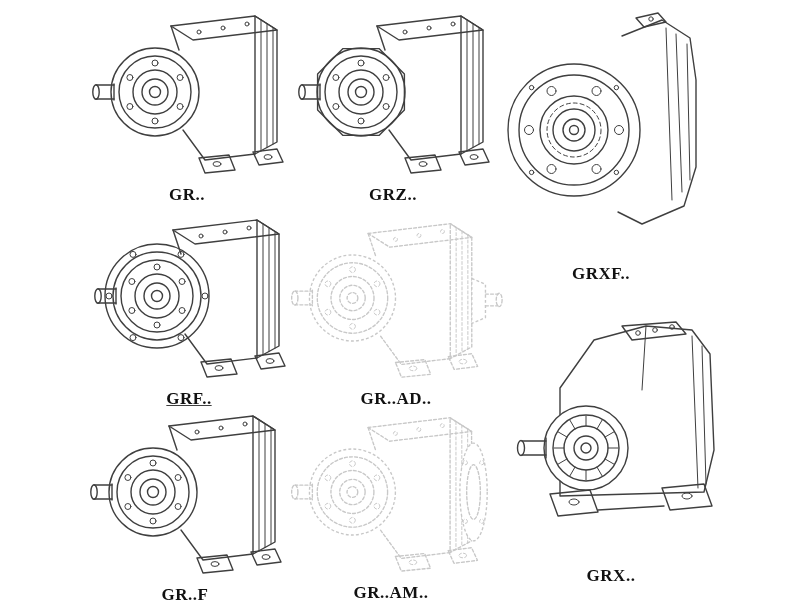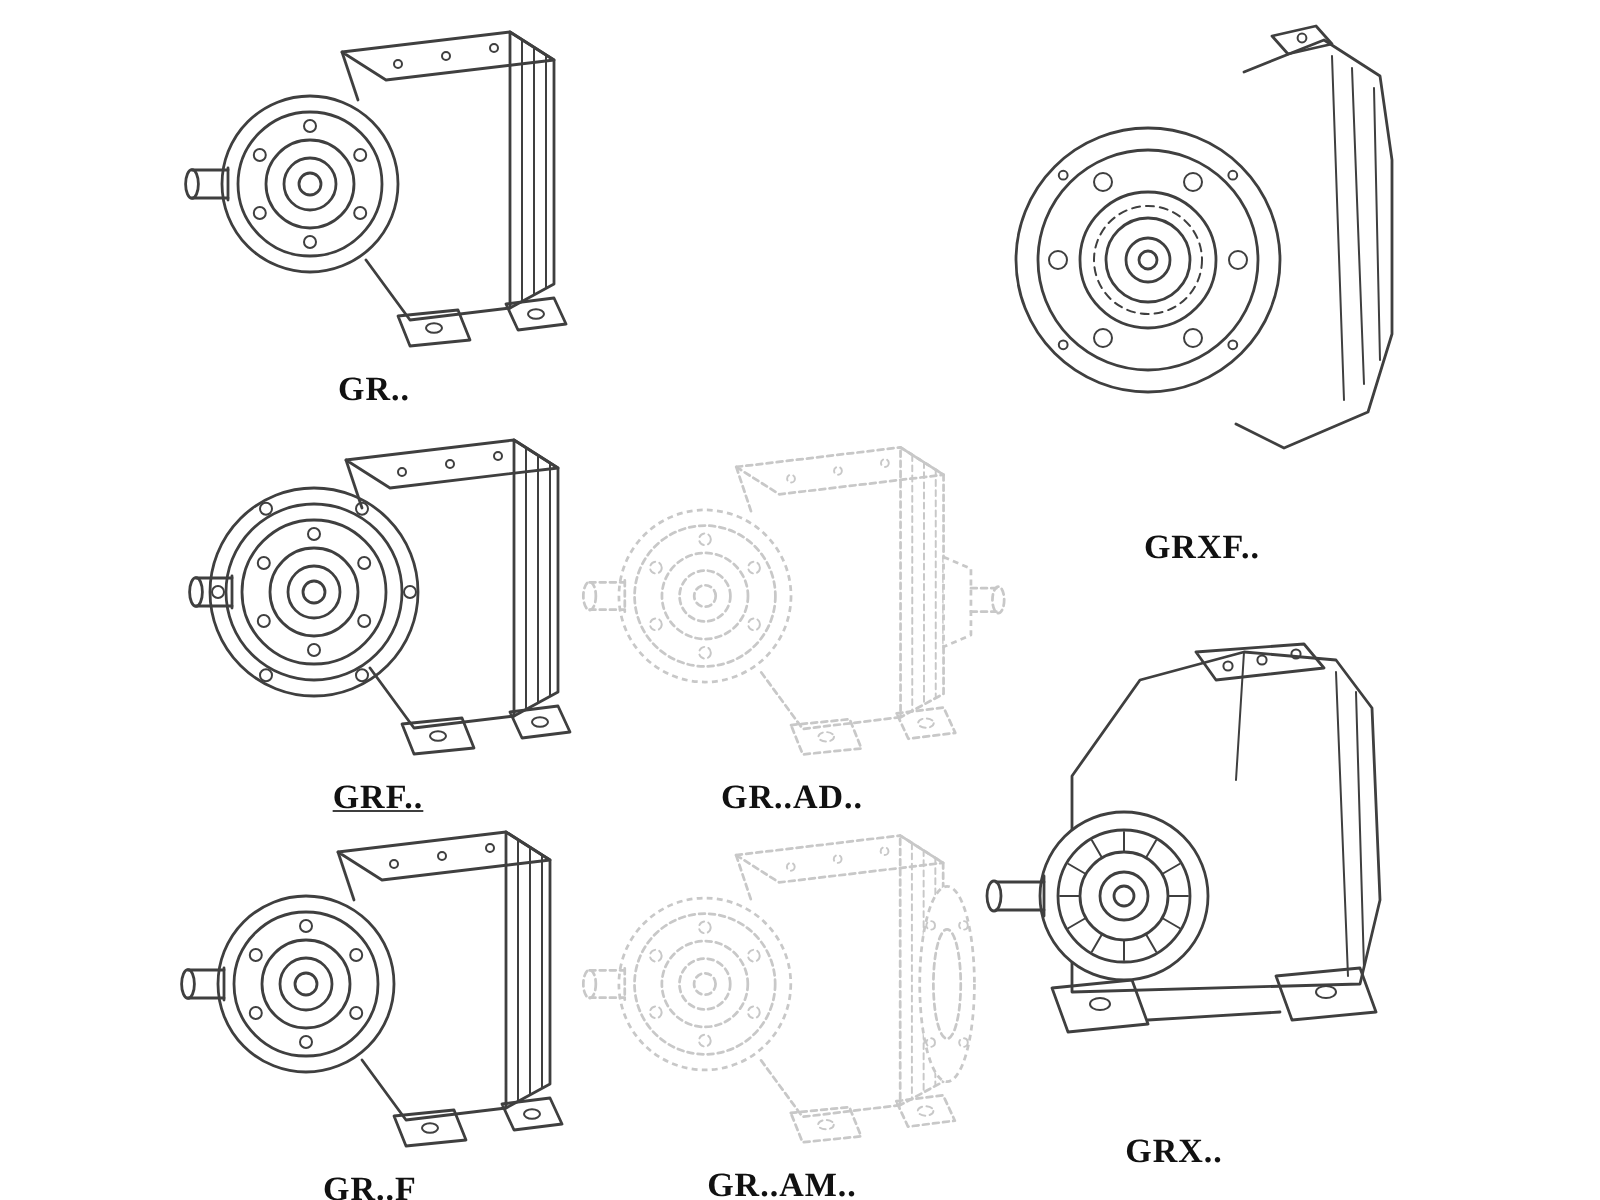--- a/index.html
+++ b/index.html
@@ -26,21 +26,21 @@
   #defs-holder { position:absolute; width:0; height:0; overflow:hidden; }
   
   #cell-gr    { left:86px;  top:2px;   width:202px; }
   #cell-grz   { left:292px; top:2px;   width:202px; }
   #cell-grxf  { left:494px; top:2px;   width:214px; }
   #cell-grxf .caption { margin-top:12px; }
   #cell-grf   { left:88px;  top:206px; width:202px;text-decoration:underline; }
   #cell-grad  { left:286px; top:210px; width:220px;justify-content:flex-end; }
   #cell-grfoot{ left:84px;  top:402px; width:202px; }
   #cell-gram  { left:286px; top:404px; width:210px; }
-  #cell-grx   { left:468px; top:298px; width:238px; }
+  #cell-grx   { left:492px; top:298px; width:238px; }
 </style>
 </head>
 <body>
 
 <svg id="defs-holder" aria-hidden="true">
   <defs>
     <g id="g-inline">
 
       <polygon class="ln" points="84,24 168,14 190,28 106,38"></polygon>
       <circle class="ln thin" cx="112" cy="30" r="2"></circle>
@@ -144,20 +144,27 @@
 
 <div class="stage">
 
   <figure class="cell solid" id="cell-gr">
     <svg class="gb" viewBox="0 0 200 180" width="200" height="180">
       <use href="#g-inline"></use>
     </svg>
     <figcaption class="caption">GR..</figcaption>
   </figure>
 
+  <figure class="cell solid" id="cell-grz">
+    <svg class="gb" viewBox="0 0 200 180" width="200" height="180">
+      <use href="#g-inline"></use>
+      <polygon class="ln" points="111.4,108 86,133.4 50,133.4 24.6,108 24.6,72 50,46.6 86,46.6 111.4,72"></polygon>
+    </svg>
+    <figcaption class="caption">GRZ..</figcaption>
+  </figure>
 
   <figure class="cell solid" id="cell-grxf">
     <svg class="gb" viewBox="0 0 210 250" width="210" height="250">
       <use href="#g-grxf"></use>
     </svg>
     <figcaption class="caption big">GRXF..</figcaption>
   </figure>
 
   <figure class="cell solid" id="cell-grf">
     <svg class="gb" viewBox="0 0 200 180" width="200" height="180">

